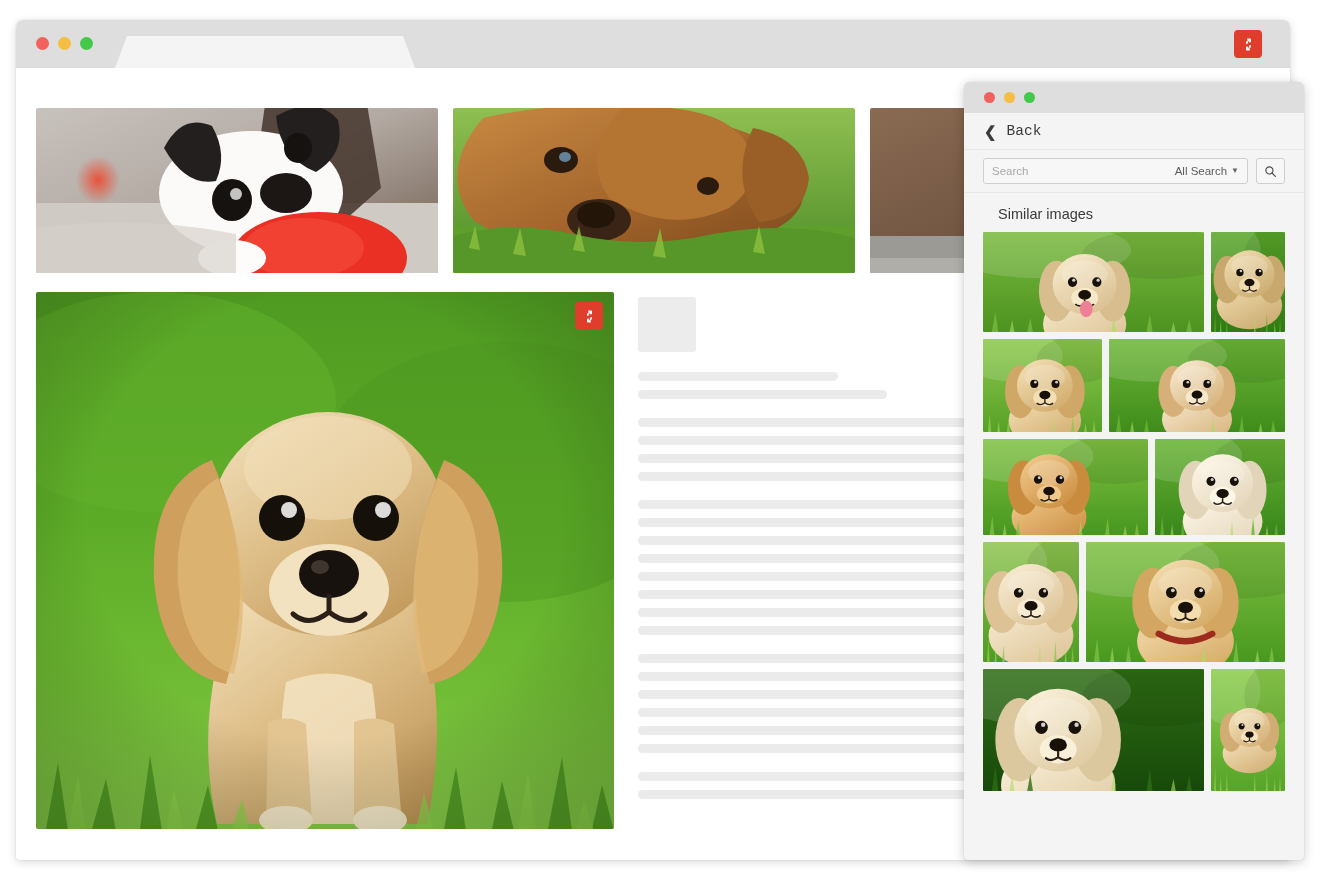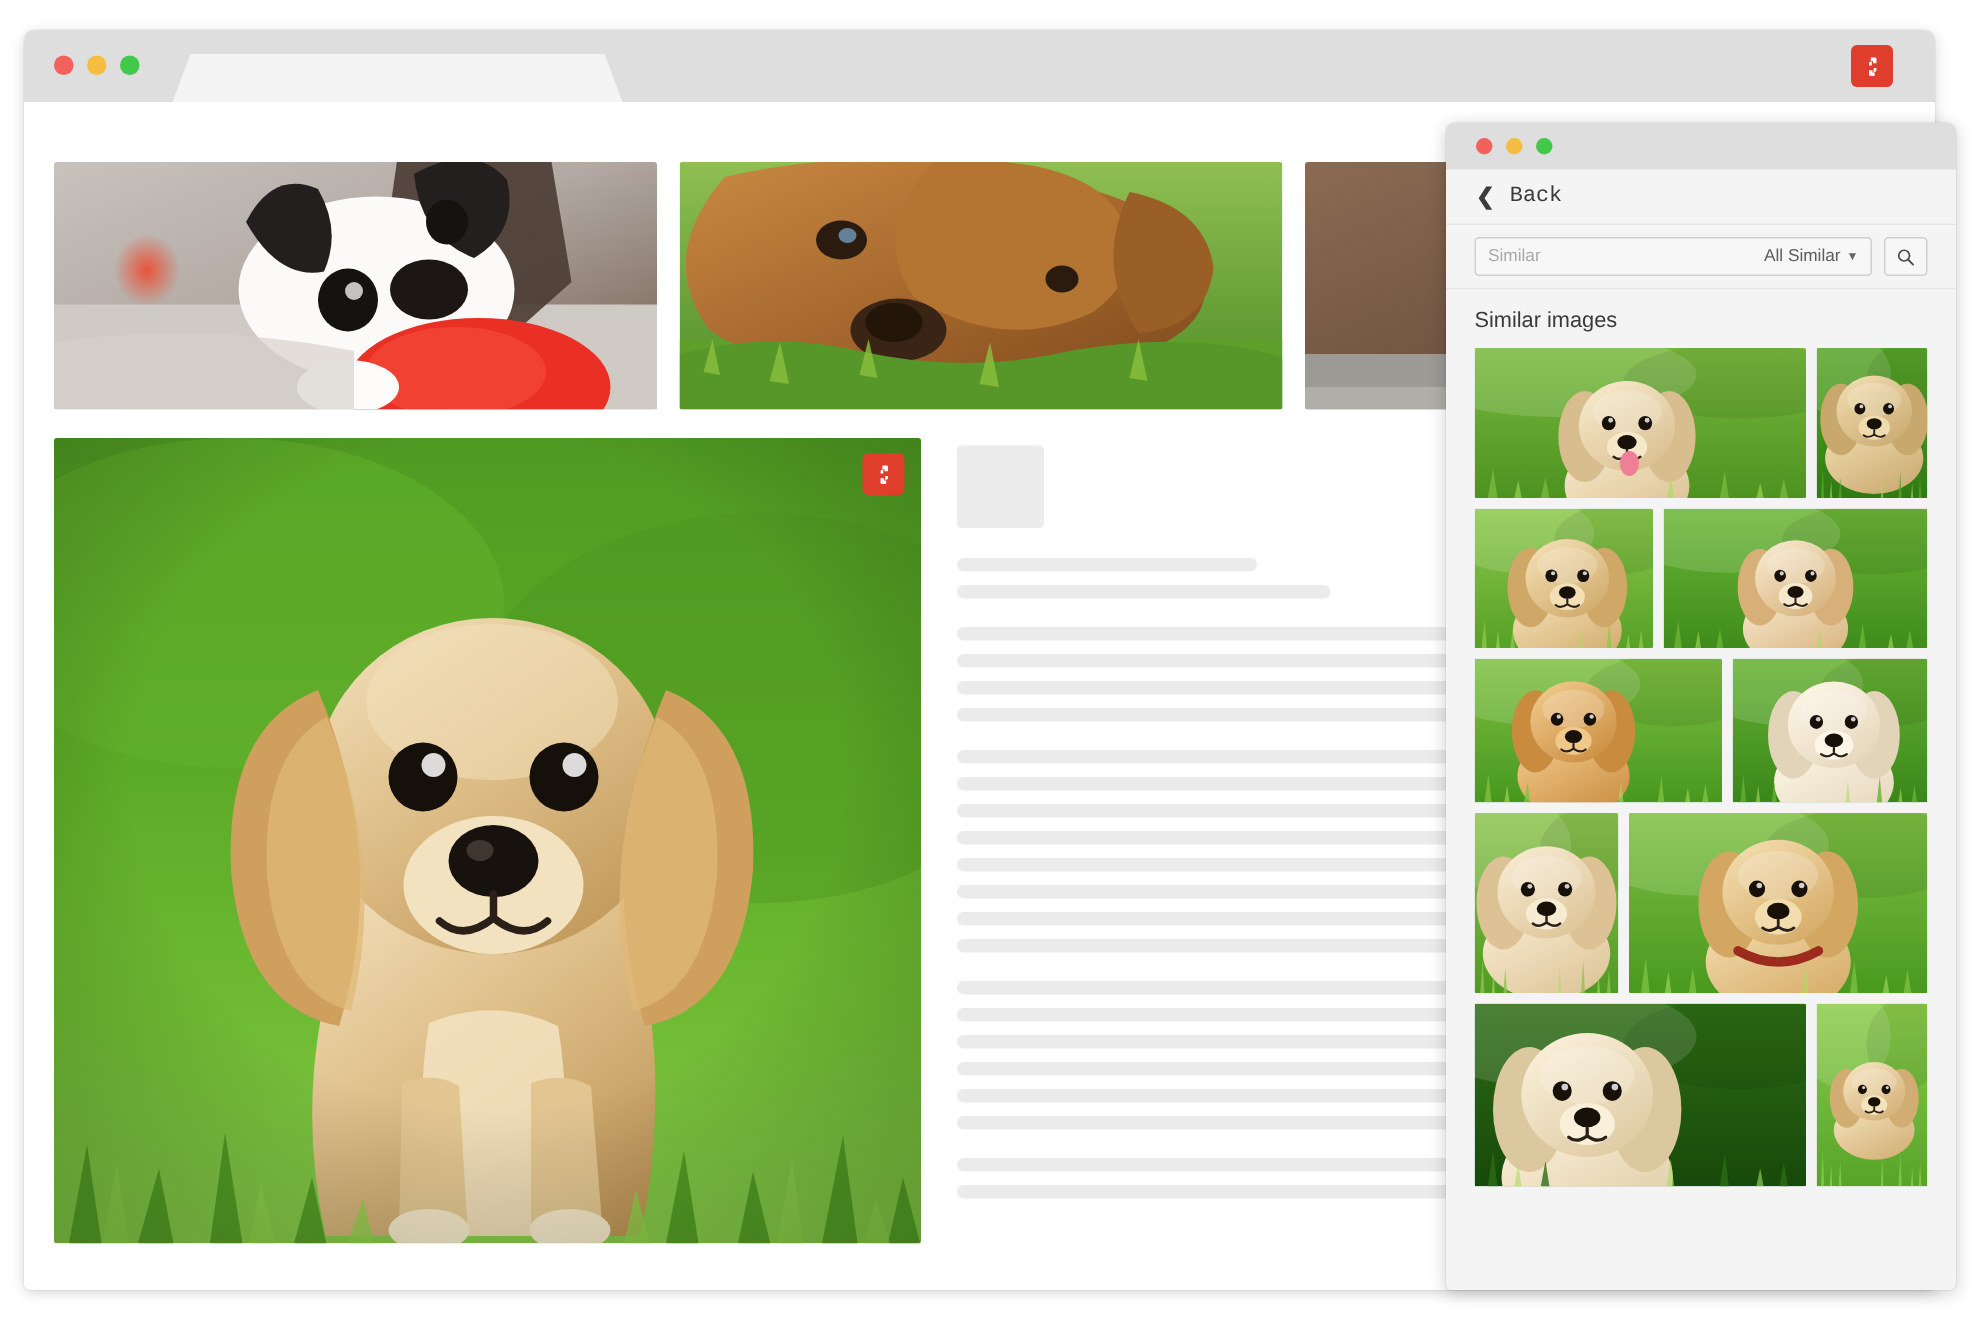--- a/index.html
+++ b/index.html
@@ -239,21 +239,21 @@
     border: 1px solid #cfcfcf;
     border-radius: 3px;
     display: flex;
     align-items: center;
     justify-content: center;
   }
 
   .panel-section-title {
     font-size: 14.5px;
     color: #3a3a3a;
-    padding: 13px 19px 10px 19px;
+    padding: 13px 19px 10px 34px;
     flex: none;
   }
 
   .grid-wrap {
     flex: 1;
     padding: 0 19px 16px 19px;
     overflow: hidden;
   }
   .grid-row {
     display: flex;
@@ -516,22 +516,22 @@
     </div>
   </div>
 
   <div class="panel-back-row">
     <span class="back-chevron">❮</span>
     <span class="back-label">Back</span>
   </div>
 
   <div class="panel-search-row">
     <div class="search-field">
-      <span class="search-placeholder">Similar</span>
-      <span class="search-scope">All Similar</span>
+      <span class="search-placeholder">Search</span>
+      <span class="search-scope">All Search</span>
       <span class="scope-caret">▼</span>
     </div>
     <div class="search-btn">
       <svg width="13" height="13" viewBox="0 0 24 24" aria-hidden="true">
         <circle cx="10" cy="10" r="6.6" fill="none" stroke="#4a4a4a" stroke-width="2.1"></circle>
         <line x1="15" y1="15" x2="21" y2="21" stroke="#4a4a4a" stroke-width="2.3" stroke-linecap="round"></line>
       </svg>
     </div>
   </div>
 

